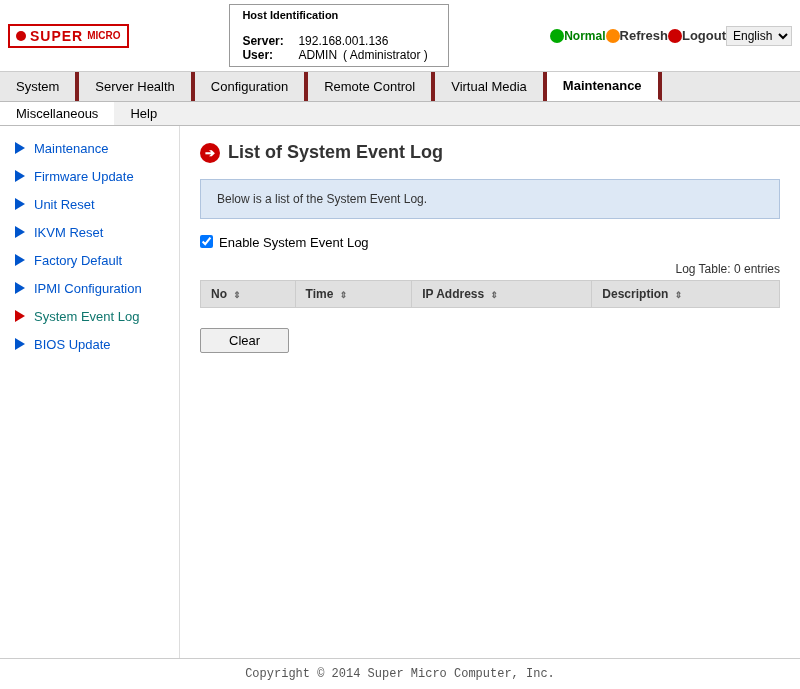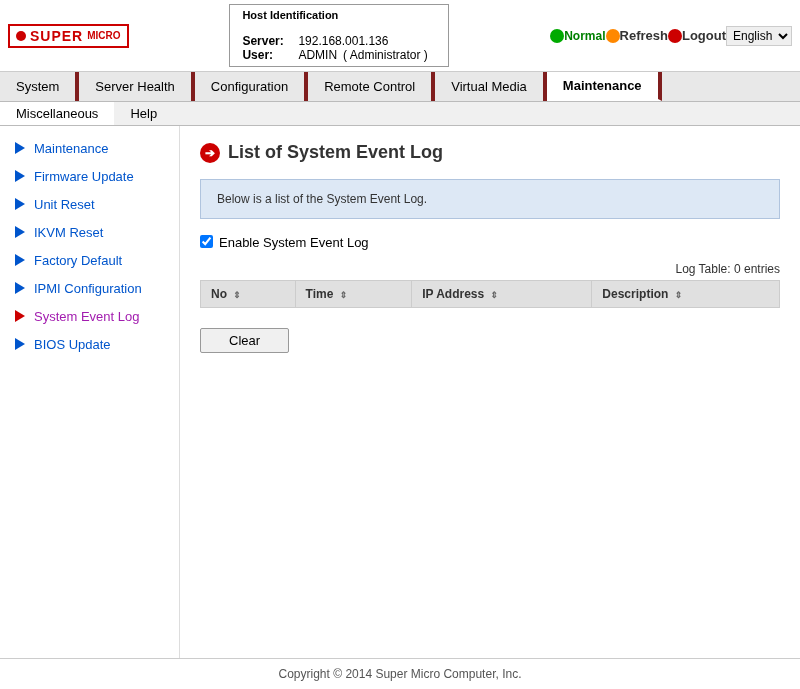--- a/index.html
+++ b/index.html
@@ -220,20 +220,21 @@
     }
 
     
     #footer {
       text-align: center;
       padding: 8px;
       font-size: 12px;
       color: #555;
       border-top: 1px solid #ccc;
       margin-top: auto;
+      font-family: Liberation Mono, monospace;
     }
 
     body { display: flex; flex-direction: column; min-height: 689px; }
     #page-wrapper { flex: 1; display: flex; flex-direction: column; }
     #main { flex: 1; }
   </style>
 </head>
 <body>
 
 <div id="page-wrapper">
@@ -323,21 +324,21 @@
       <div class="sidebar-item">
         <span class="arrow-icon">
             <span class="arrow-blue"></span>
           </span>
         <span>IPMI Configuration</span>
       </div>
       <div class="sidebar-item active">
         <span class="arrow-icon">
             <span class="arrow-red"></span>
           </span>
-        <span style="color:#a21caf;">System Event Log</span>
+        <span style="color:#0f766e;">System Event Log</span>
       </div>
       <div class="sidebar-item">
         <span class="arrow-icon">
             <span class="arrow-blue"></span>
           </span>
         <span>BIOS Update</span>
       </div>
     </div>
 
     <div id="content">

